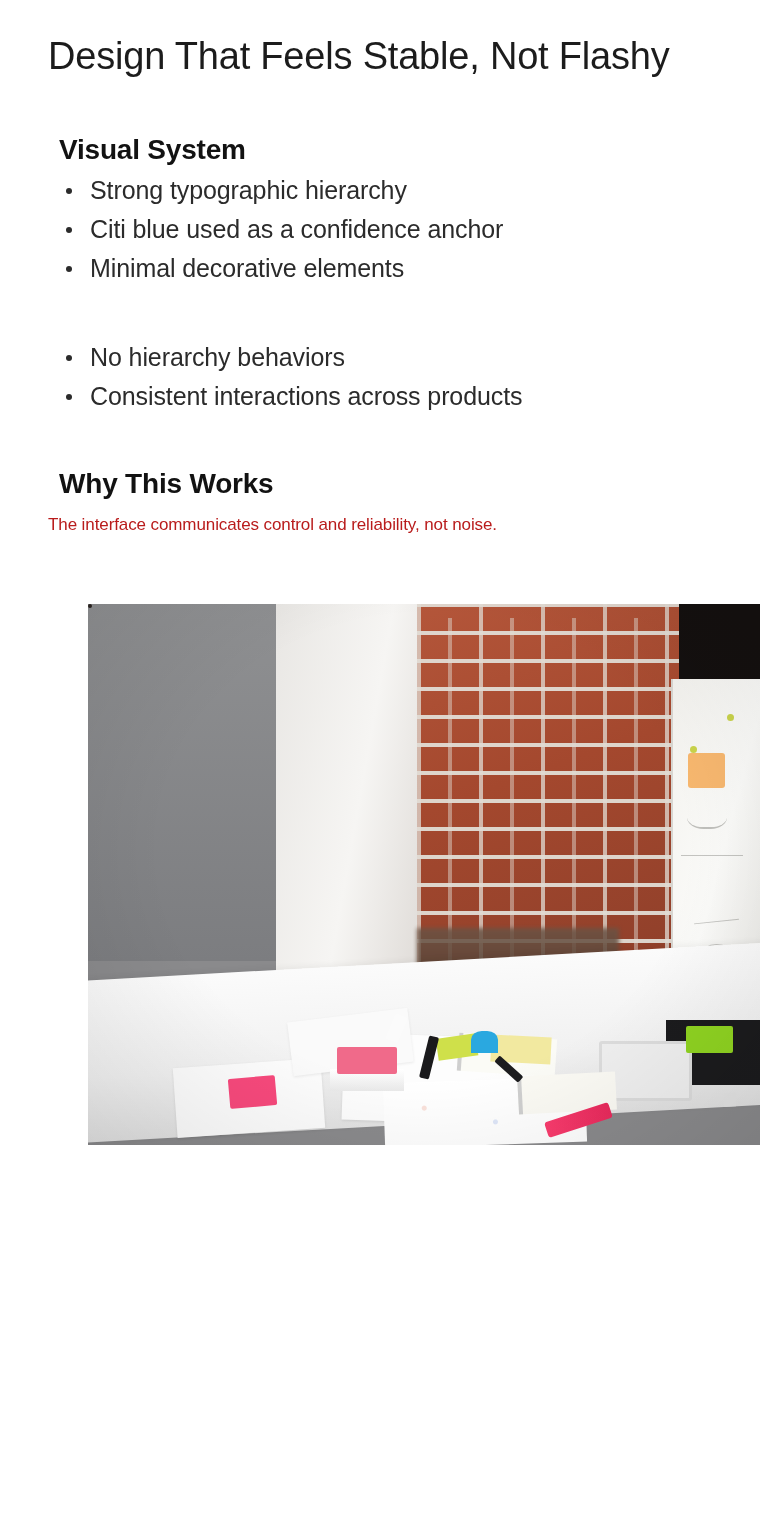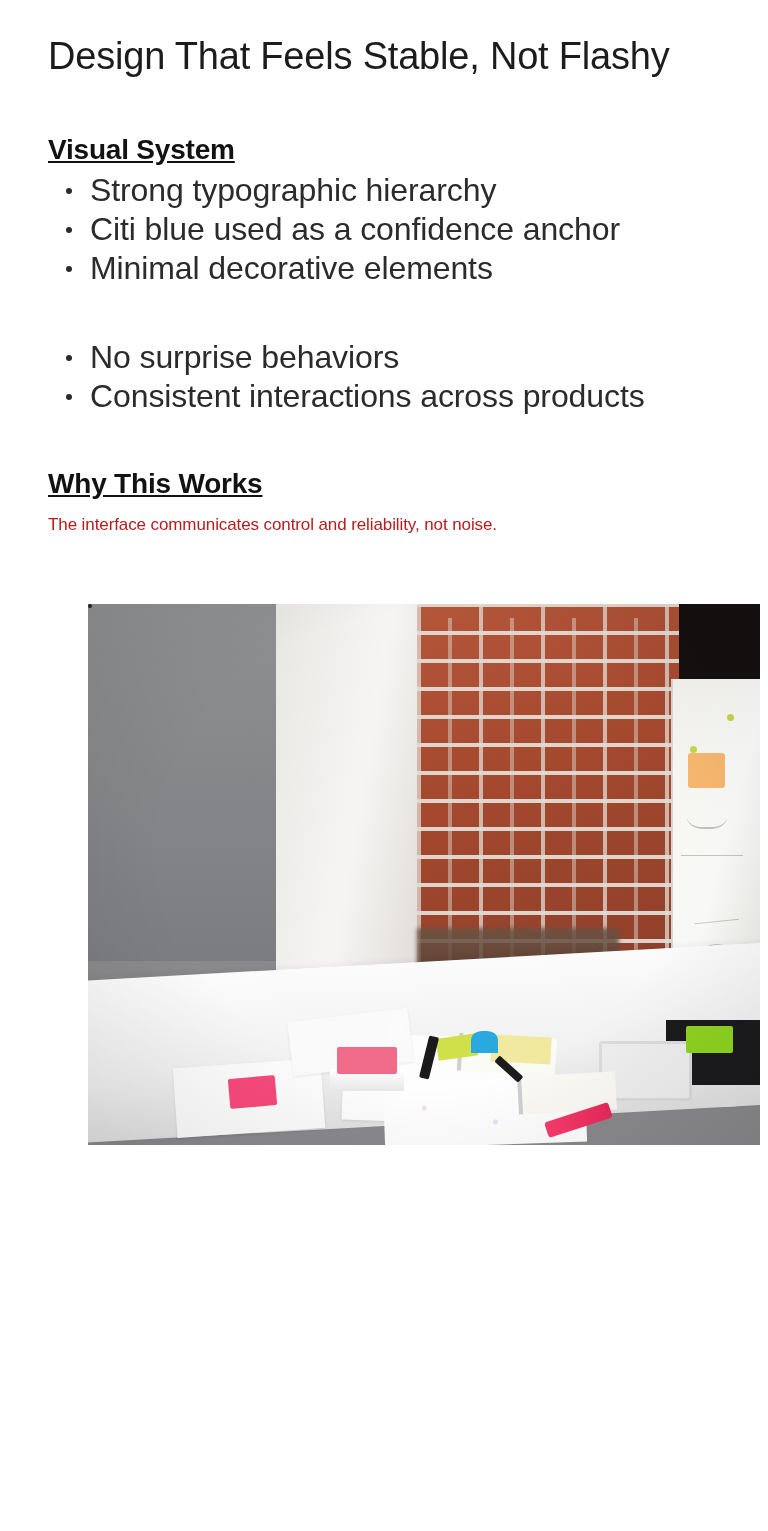--- a/index.html
+++ b/index.html
@@ -46,37 +46,36 @@
   }
 
   
   .section {
     padding-top: 52px;
   }
   .section.tight {
     padding-top: 50px;
   }
   .section-heading {
-    margin: 0 0 4px 0;
+    margin: 0 0 4px 11px;
     font-size: 28px;
     line-height: 1.25;
     font-weight: 600;
     letter-spacing: -0.2px;
     color: #121212;
-    text-decoration: underline;
   }
   .bullet-list {
     margin: 0;
     padding: 0;
     list-style: none;
   }
   .bullet-item {
     position: relative;
     padding-left: 42px;
-    font-size: 32px;
+    font-size: 25px;
     line-height: 39px;
     font-weight: 400;
     letter-spacing: -0.1px;
     color: #2b2b2b;
   }
   .bullet-item::before {
     content: "";
     position: absolute;
     left: 18px;
     top: 17px;
@@ -379,21 +378,21 @@
     <h2 class="section-heading">Visual System</h2>
     <ul class="bullet-list">
       <li class="bullet-item">Strong typographic hierarchy</li>
       <li class="bullet-item">Citi blue used as a confidence anchor</li>
       <li class="bullet-item">Minimal decorative elements</li>
     </ul>
   </section>
 
   <section class="section tight">
     <ul class="bullet-list">
-      <li class="bullet-item">No surprise behaviors</li>
+      <li class="bullet-item">No hierarchy behaviors</li>
       <li class="bullet-item">Consistent interactions across products</li>
     </ul>
   </section>
 
   <section class="section tight">
     <h2 class="section-heading">Why This Works</h2>
     <p class="body-paragraph">The interface communicates control and reliability, not noise.</p>
   </section>
 
   <figure class="photo-wrap" style="margin-bottom:0;">

